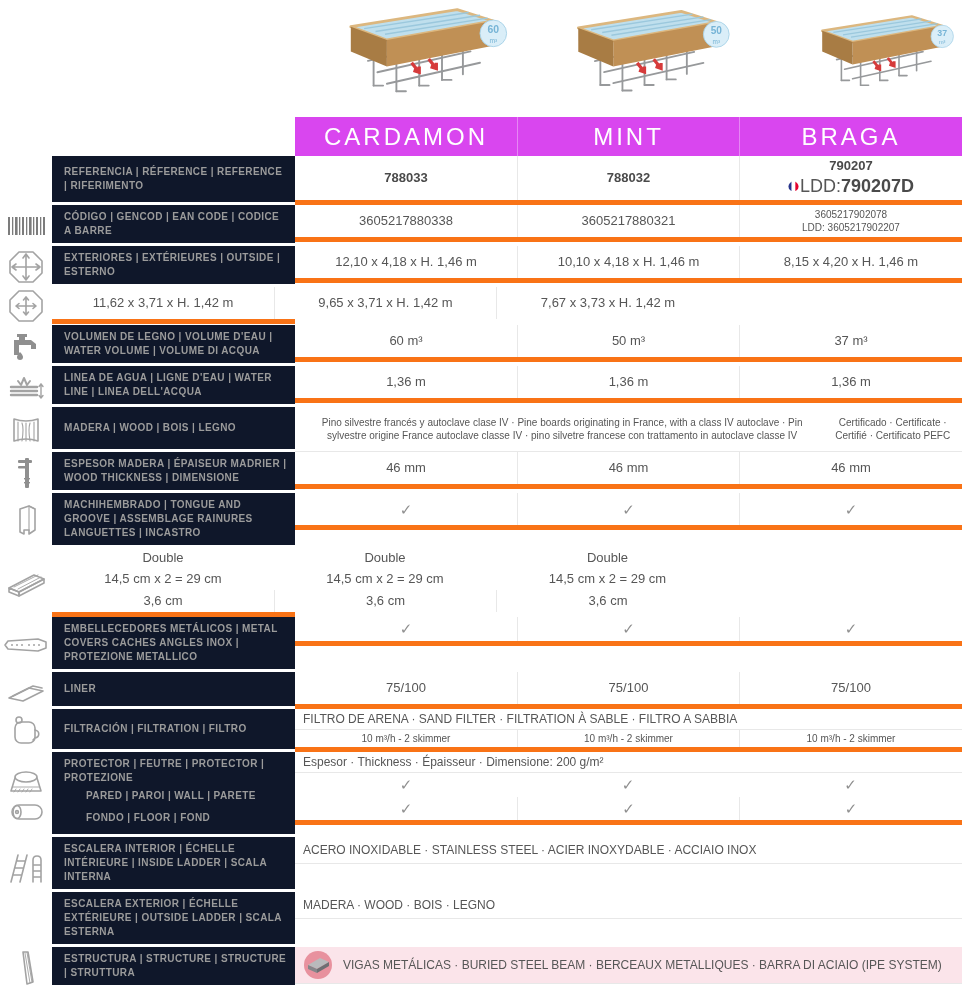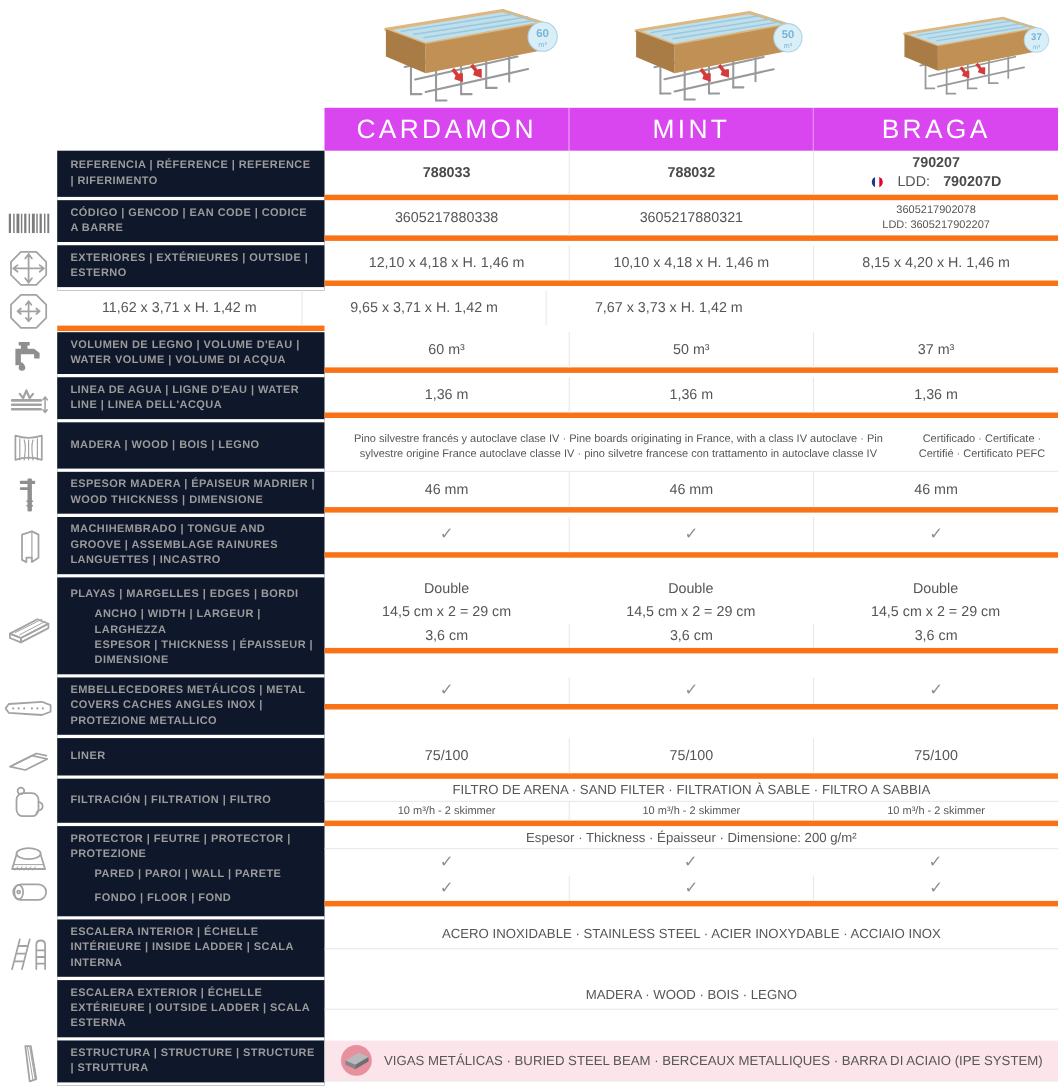--- a/index.html
+++ b/index.html
@@ -8,36 +8,36 @@
   .sheet{width:962px}
   .row{display:grid;grid-template-columns:52px 243px 667px;}
   .ic{display:flex;align-items:center;justify-content:center;padding:2px 3px;background:#fff}
   .ic.top{align-items:flex-start;padding-top:8px}
   .lbl{background:#0f172a;color:#9b9b9b;font-size:10px;line-height:1.4;letter-spacing:.4px;
        padding:5px 8px 5px 12px;display:flex;flex-direction:column;justify-content:center;
        border-bottom:3px solid #fff;font-weight:bold;}
   .lbl .sub{padding-left:22px}
   .vals{display:flex;flex-direction:column;justify-content:stretch;}
   .vline{display:grid;grid-template-columns:222px 222px 223px;border-bottom:5px solid #f97316;}
-  .vspan{display:flex;align-items:center;justify-content:center;text-align:center;
+  .vspan{display:flex;align-items:center;text-align:center;
          border-bottom:1px solid #e8e8e8;font-size:12px;color:#565656;padding:2px 8px;gap:10px}
   .vc{display:flex;flex-direction:column;align-items:center;justify-content:center;
       text-align:center;font-size:13px;color:#565656;padding:2px 6px;line-height:1.3}
   .vc+.vc{border-left:1px solid #e8e8e8}
   .nob{border-bottom:none}
   .nob .vc{border-left:none}.h-lg{min-height:45px}.h-md{min-height:37px}.h-sm{min-height:27px}.h-xs{min-height:21px}
   .bold{font-weight:bold;color:#4a4a4a}
   .check{font-size:15px;color:#8f8f8f}
   .small{font-size:10px}
   .pink{background:#fbe4ea}
   .hcell{background:#d946ef;color:#fff;font-size:24px;letter-spacing:3px;display:flex;
          align-items:center;justify-content:center;padding:4px 0;min-height:39px}
   .hcell+.hcell{border-left:1px solid rgba(255,255,255,.35)}
-  .poolcell{display:flex;align-items:flex-end;justify-content:center;min-height:97px;padding-bottom:1px}
-  .ldd{display:flex;align-items:center;justify-content:center;gap:12px;font-size:13px}
+  .poolcell{display:flex;align-items:flex-end;justify-content:center;min-height:97px;padding-bottom:20px}
+  .ldd{display:flex;align-items:center;justify-content:center;gap:0;font-size:18px}
   .flag{display:inline-flex;margin-right:1px}
   svg{display:block}
   .icn{stroke:#a3a3a3;fill:none;stroke-width:1.6;stroke-linecap:round;stroke-linejoin:round}
   .icf{fill:#8f8f8f;stroke:none}
   .bnum{font-weight:bold}
 </style>
 </head>
 <body>
 
 <div class="sheet">
@@ -348,25 +348,20 @@
 
   <div class="row">
     <div class="ic">
       <svg width="40" height="34" viewBox="0 0 40 34" class="icn">
           <polygon points="3,22 28,9 38,13 13,26"></polygon>
           <path d="M8 21 L32 9 M12 23 L35 11" stroke-width=".9"></path>
           <polygon points="3,22 13,26 13,30 3,26"></polygon>
           <polygon points="13,26 38,13 38,17 13,30"></polygon>
         </svg>
     </div>
-    <div class="lbl">
-      <span style="min-height:22px;display:flex;align-items:center">PLAYAS | MARGELLES | EDGES | BORDI</span>
-      <span class="sub" style="min-height:23px;display:flex;align-items:center">ANCHO | WIDTH | LARGEUR | LARGHEZZA</span>
-      <span class="sub" style="min-height:24px;display:flex;align-items:center">ESPESOR | THICKNESS | ÉPAISSEUR | DIMENSIONE</span>
-    </div>
     <div class="vals">
       <div class="vline nob h-xs">
         <div class="vc">Double</div>
         <div class="vc">Double</div>
         <div class="vc">Double</div>
       </div>
       <div class="vline nob h-xs">
         <div class="vc">14,5 cm x 2 = 29 cm</div>
         <div class="vc">14,5 cm x 2 = 29 cm</div>
         <div class="vc">14,5 cm x 2 = 29 cm</div>

